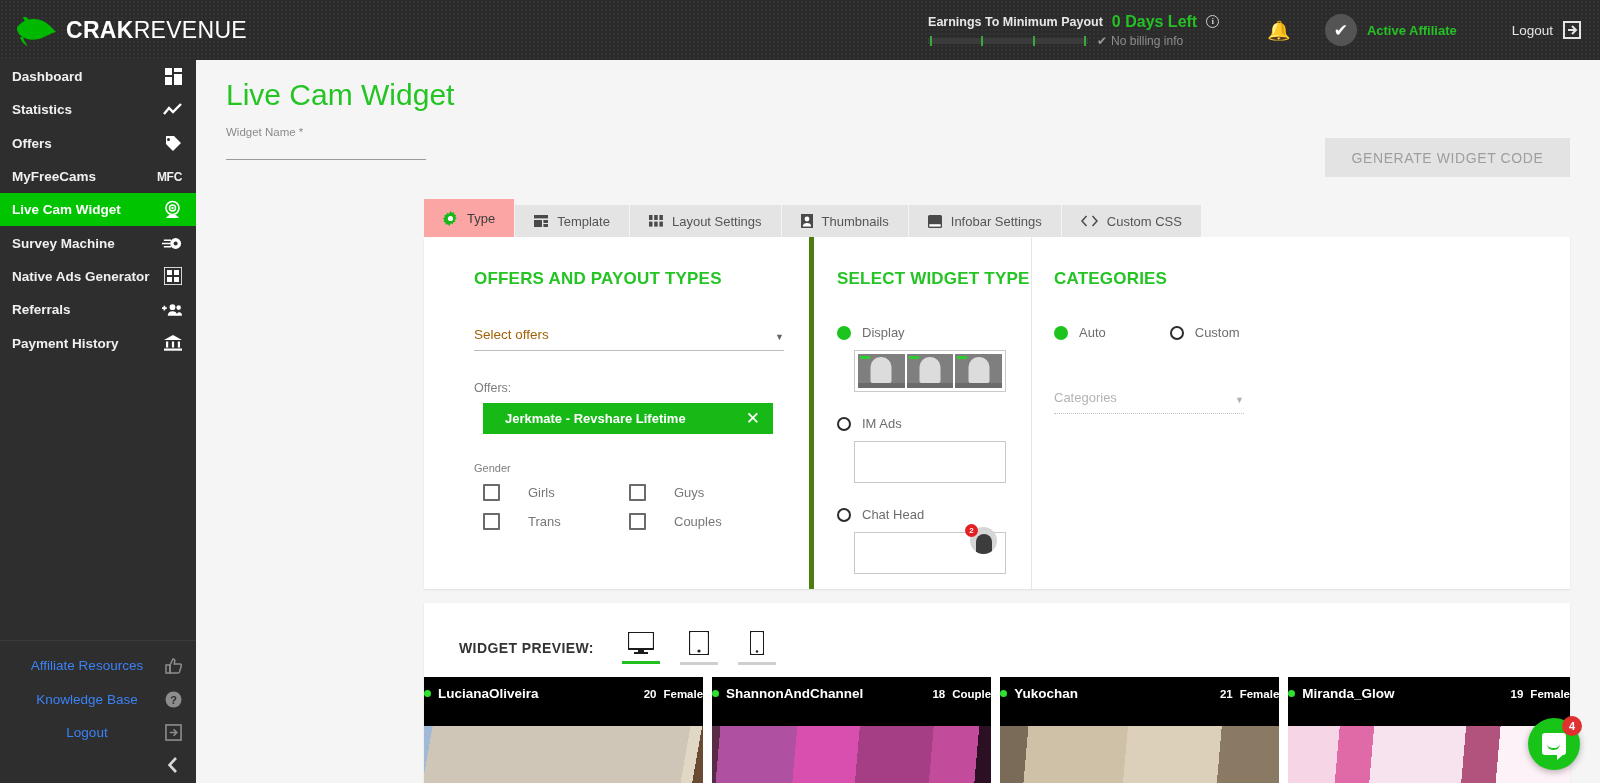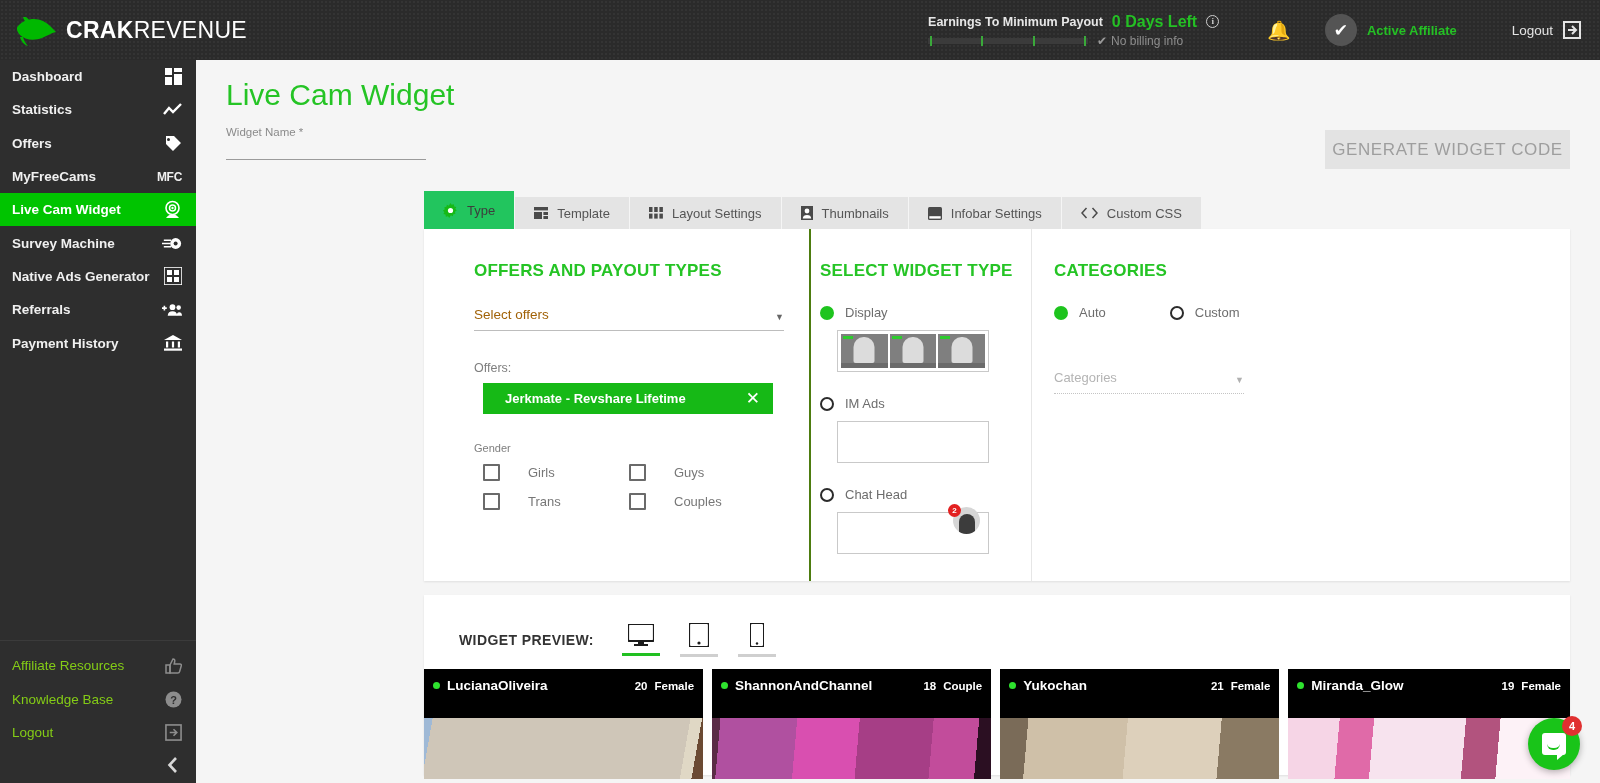--- a/index.html
+++ b/index.html
@@ -56,60 +56,60 @@
     position: absolute; top: 60px; left: 0; width: 196px; height: 723px;
     background: #2e2e2e;
   }
   .nav-item {
     display: flex; align-items: center; height: 33.3px; padding: 0 14px 0 12px;
     color: #f0f0f0; font-size: 13.5px; font-weight: 700; cursor: pointer;
   }
   .nav-item .lbl { flex: 1; }
   .nav-item .ico { width: 20px; display: flex; justify-content: flex-end; align-items: center; }
   .nav-item.active { background: #00c400; color: #fff; }
-  .nav-item.dim { color: #84cc16; font-weight: 400; }
+  .nav-item.dim { color: #3b82f6; font-weight: 400; text-align: center; }
   .sidebar-bottom { position: absolute; bottom: 0; left: 0; width: 196px; padding-bottom: 6px; }
   .sidebar-sep { height: 1px; background: #3b3b3b; margin: 0 0 8px 0; }
   .collapse { display: flex; justify-content: flex-end; padding: 8px 18px 4px 0; color: #d8d8d8; font-size: 14px; cursor: pointer; }
   .mfc { font-size: 12px; font-weight: 800; letter-spacing: -.3px; }
 
   
   .main { position: absolute; top: 60px; left: 196px; width: 1404px; height: 723px; background: #f5f5f5; overflow: hidden; }
   .page-title { color: #25c425; font-size: 30px; font-weight: 400; margin: 18px 0 0 30px; }
 
   .name-row { display: flex; align-items: flex-start; padding: 0 30px; margin-top: 14px; }
   .wname { width: 200px; }
   .wname-label { color: #8b8b8b; font-size: 11.5px; }
   .wname-input { width: 200px; height: 22px; border: none; border-bottom: 1px solid #9b9b9b; background: transparent; outline: none; font-size: 13px; }
   .gen-btn {
-    margin-left: auto; margin-top: 4px; width: 245px; height: 39px;
-    background: #e3e3e3; color: #9e9e9e; font-size: 17px; letter-spacing: .6px;
+    margin-left: auto; margin-top: 12px; width: 245px; height: 39px;
+    background: #e3e3e3; color: #9e9e9e; font-size: 14px; letter-spacing: .6px;
     border: none; cursor: pointer;
   }
 
   
   .tabs { display: flex; align-items: flex-end; margin: 22px 0 0 228px; height: 38px; }
   .tab {
     display: flex; align-items: center; gap: 9px;
     height: 32px; padding: 0 19px; background: #e4e4e4; color: #555;
     font-size: 13px; cursor: pointer; border-right: 1px solid #f5f5f5;
   }
-  .tab.active { background: #22c55e; color: #3d3d3d; height: 38px; }
+  .tab.active { background: #fca5a5; color: #3d3d3d; height: 38px; }
   .tab .tico { display: flex; align-items: center; }
 
   .panel {
     margin: 0 30px 0 228px; background: #fff; height: 352px;
     box-shadow: 0 1px 2px rgba(0,0,0,.09);
     display: flex;
   }
   .col { padding: 32px 0 0 0; }
   .col-a { width: 385px; padding-left: 50px; }
-  .col-b { width: 222px; padding-left: 9px; border-left: 2px solid #4d7c0f; }
+  .col-b { width: 222px; padding-left: 23px; border-left: 5px solid #4d7c0f; }
   .col-c { width: 260px; padding-left: 22px; border-left: 1px solid #e6e6e6; }
-  .col-head { color: #25c425; font-size: 17px; font-weight: 700; letter-spacing: .2px; margin-bottom: 24px; }
+  .col-head { color: #25c425; font-size: 17px; font-weight: 700; letter-spacing: .2px; margin-bottom: 36px; }
 
   .sel-offers { position: relative; width: 310px; border-bottom: 1px solid #bdbdbd; padding-bottom: 7px; }
   .sel-offers .ph { color: #a16207; font-size: 13.5px; }
   .caret { position: absolute; right: 0; bottom: 8px; color: #666; font-size: 9px; }
 
   .sub-label { color: #7e7e7e; font-size: 12.5px; margin: 30px 0 8px 0; }
   .chip {
     width: 290px; height: 31px; background: #16b916; color: #fff;
     display: flex; align-items: center; padding: 0 13px 0 22px;
     font-size: 13px; font-weight: 700; margin-left: 9px;
@@ -154,21 +154,21 @@
   }
   .preview-head { display: flex; align-items: center; padding: 28px 0 0 35px; gap: 20px; }
   .preview-title { color: #333; font-size: 14px; font-weight: 700; letter-spacing: .4px; margin-right: 8px; }
   .dev { display: flex; flex-direction: column; align-items: center; gap: 7px; cursor: pointer; }
   .dev .ul { width: 38px; height: 3px; background: #cfcfcf; }
   .dev.on .ul { background: #21c021; }
 
   .cards { display: flex; gap: 9px; padding: 12px 0 0 0; margin-left: 0; }
   .card { position: relative; width: 327px; height: 110px; background: #000; overflow: hidden; }
   .card:nth-child(4) { width: 330px; }
-  .card-bar { position: relative; height: 33px; display: flex; align-items: center; padding: 0 9px; }
+  .card-bar { position: relative; height: 33px; display: flex; align-items: center; padding: 0 0; }
   .dot { width: 7px; height: 7px; border-radius: 50%; background: #2ee22e; margin-right: 7px; }
   .card-name { color: #fff; font-size: 13.5px; font-weight: 700; }
   .card-meta { margin-left: auto; color: #fff; font-size: 11.5px; font-weight: 700; display: flex; gap: 7px; }
   .card-img { position: absolute; left: 0; top: 49px; width: 100%; height: 61px; }
   .img1 { background: linear-gradient(100deg,#9fb9d6 0 3%, #cfc6b8 3% 92%, #e0d8c5 92% 96%, #6b4a33 96% 100%); }
   .img2 { background: linear-gradient(95deg,#5a2b46 0 3%, #b050a0 3% 30%, #d94fb0 30% 52%, #a63e86 52% 78%, #c24c9b 78% 94%, #2b0f22 94% 100%); }
   .img3 { background: linear-gradient(95deg,#7a6b58 0 10%, #cfc0a8 10% 45%, #ddd0bb 45% 78%, #8a7a63 78% 100%); }
   .img4 { background: linear-gradient(95deg,#f6d5e6 0 18%, #e06aa8 18% 30%, #f7e3ee 30% 62%, #b2537e 62% 74%, #fdf2f7 74% 100%); }
 
   .intercom {

